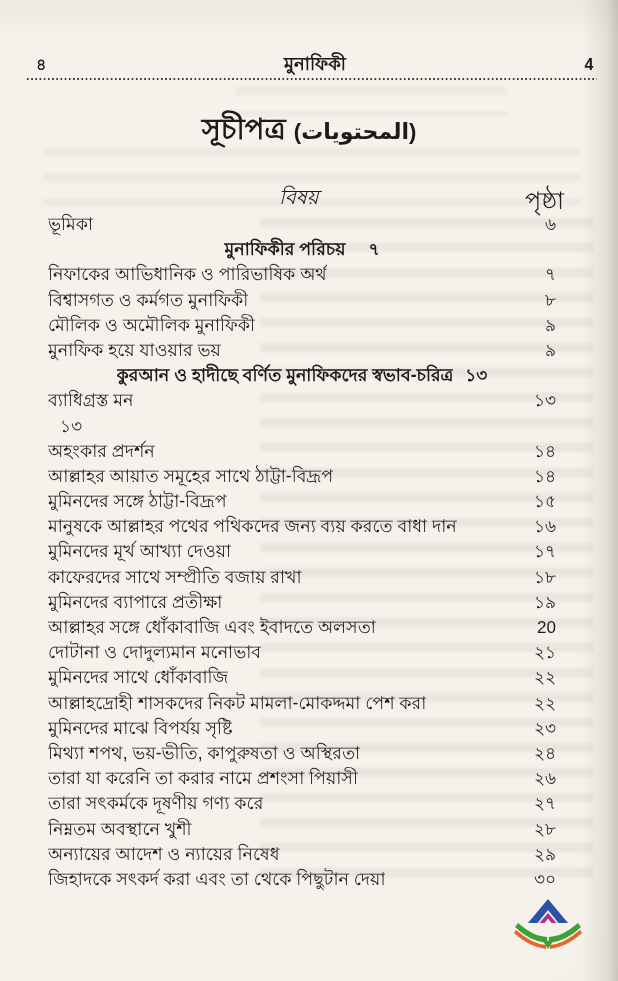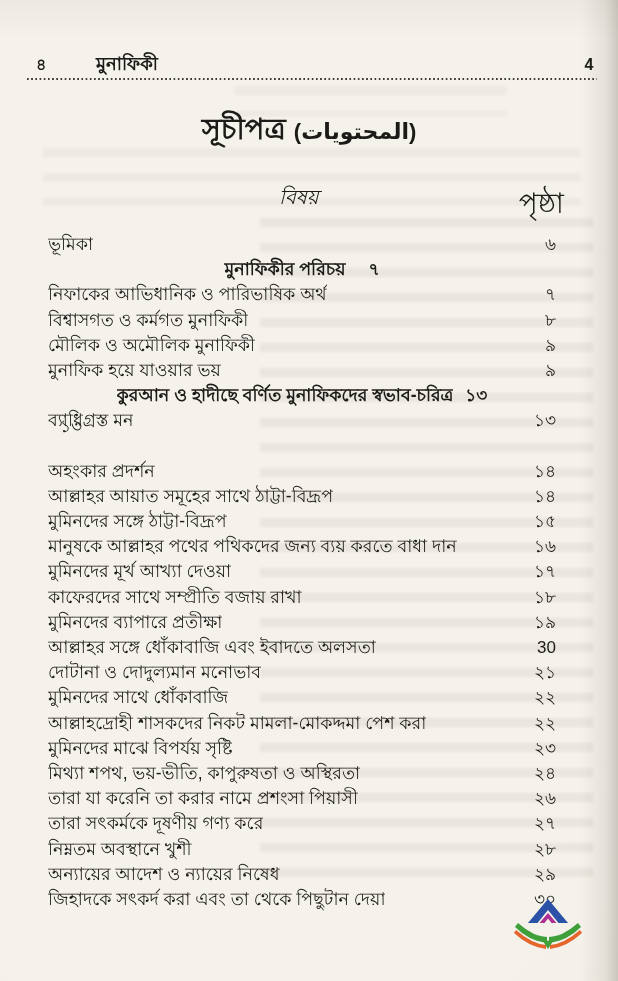--- a/index.html
+++ b/index.html
@@ -29,52 +29,52 @@
   .ghost-b{left:7%;right:6%;top:148px;height:58px;opacity:.55;}
   .ghost-c{left:38%;right:18%;top:86px;height:30px;opacity:.5;}
 
   .running-head{
     position:absolute;top:50px;left:36px;right:24px;
     display:flex;align-items:baseline;
   }
   .running-head .num{font-size:16px;font-weight:700;letter-spacing:.5px;}
   .running-head .left{width:60px;text-align:left;}
   .running-head .right{width:60px;text-align:right;}
-  .running-head .center{flex:1;text-align:left;font-size:18px;font-weight:700;}
+  .running-head .center{flex:1;text-align:center;font-size:18px;font-weight:700;}
   .dotted-rule{
     position:absolute;top:77px;left:27px;width:570px;height:3px;
     background-image:repeating-linear-gradient(90deg,#3c3a36 0 1.6px,transparent 1.6px 4.2px);
     background-size:4.2px 2px;background-repeat:repeat-x;background-position:0 1px;
   }
 
   .toc-title{
     position:absolute;top:106px;left:0;right:0;
     text-align:center;font-size:29px;font-weight:700;
   }
   .toc-title .arabic{font-size:22px;font-weight:700;}
 
   .col-headers{
     position:absolute;top:182px;left:48px;right:62px;height:26px;
   }
   .col-subject{
     position:absolute;left:50%;transform:translateX(-58%);
     font-size:20px;font-weight:400;font-style:italic;
   }
   .col-page{
-    position:absolute;right:-8px;font-size:28px;font-weight:400;
+    position:absolute;right:-8px;font-size:24px;font-weight:400;
   }
 
   .toc{
     position:absolute;top:212px;left:48px;right:62px;
   }
   .row{
     display:flex;justify-content:space-between;align-items:baseline;
     height:25.2px;font-size:17.5px;line-height:25.2px;white-space:nowrap;
   }
-  .row .t{overflow:hidden;text-overflow:clip;margin-top:20px;}
+  .row .t{overflow:hidden;text-overflow:clip;}
   .row .p{min-width:34px;text-align:right;font-size:17px;}
   .row.bold{font-weight:700;justify-content:center;}
 
   .logo{position:absolute;right:34px;bottom:22px;width:72px;height:62px;}
 </style>
 </head>
 <body>
 
 <div class="page">
 
@@ -158,21 +158,21 @@
       <div class="row">
         <span class="t">কাফেরদের সাথে সম্প্রীতি বজায় রাখা</span>
         <span class="p">১৮</span>
       </div>
       <div class="row">
         <span class="t">মুমিনদের ব্যাপারে প্রতীক্ষা</span>
         <span class="p">১৯</span>
       </div>
       <div class="row">
         <span class="t">আল্লাহর সঙ্গে ধোঁকাবাজি এবং ইবাদতে অলসতা</span>
-        <span class="p">30</span>
+        <span class="p">20</span>
       </div>
       <div class="row">
         <span class="t">দোটানা ও দোদুল্যমান মনোভাব</span>
         <span class="p">২১</span>
       </div>
       <div class="row">
         <span class="t">মুমিনদের সাথে ধোঁকাবাজি</span>
         <span class="p">২২</span>
       </div>
       <div class="row">

